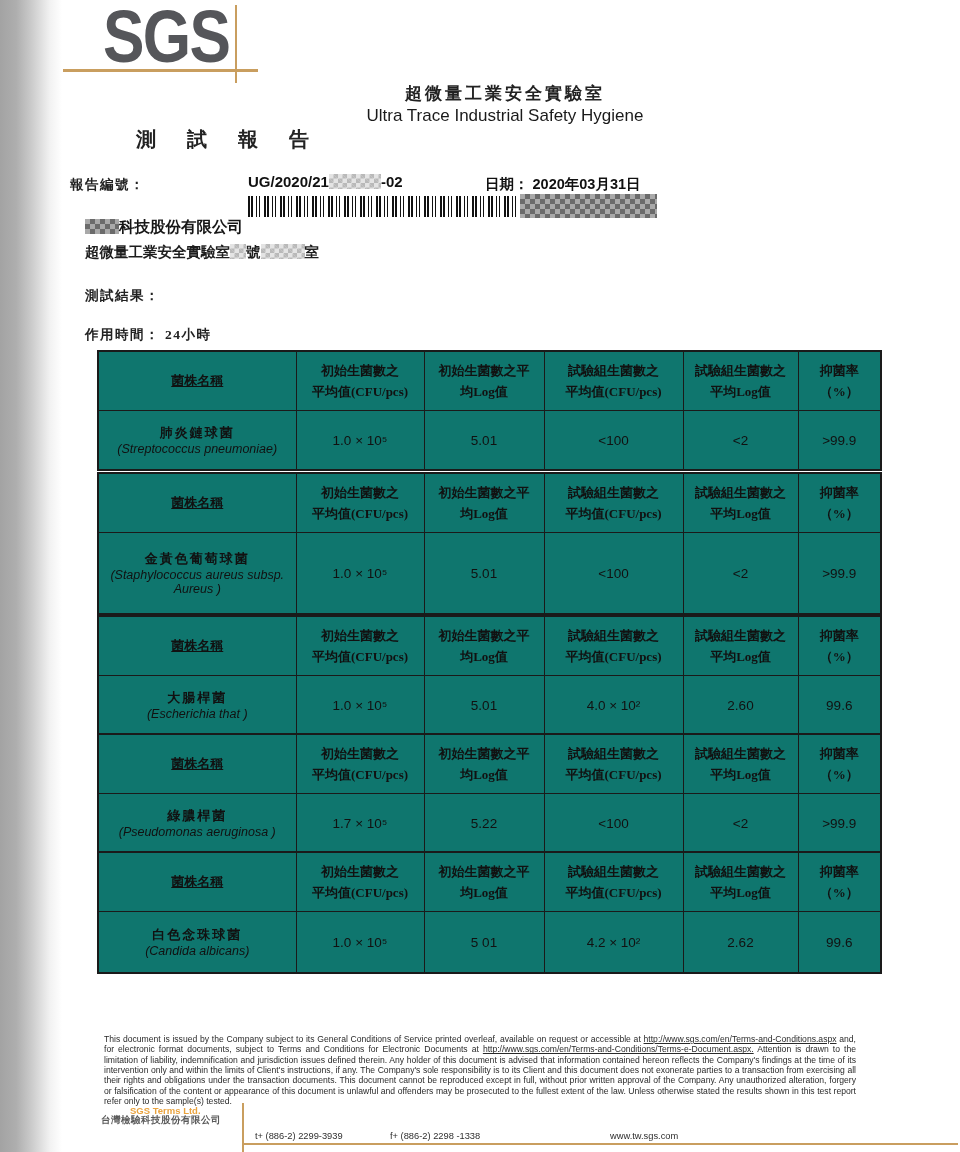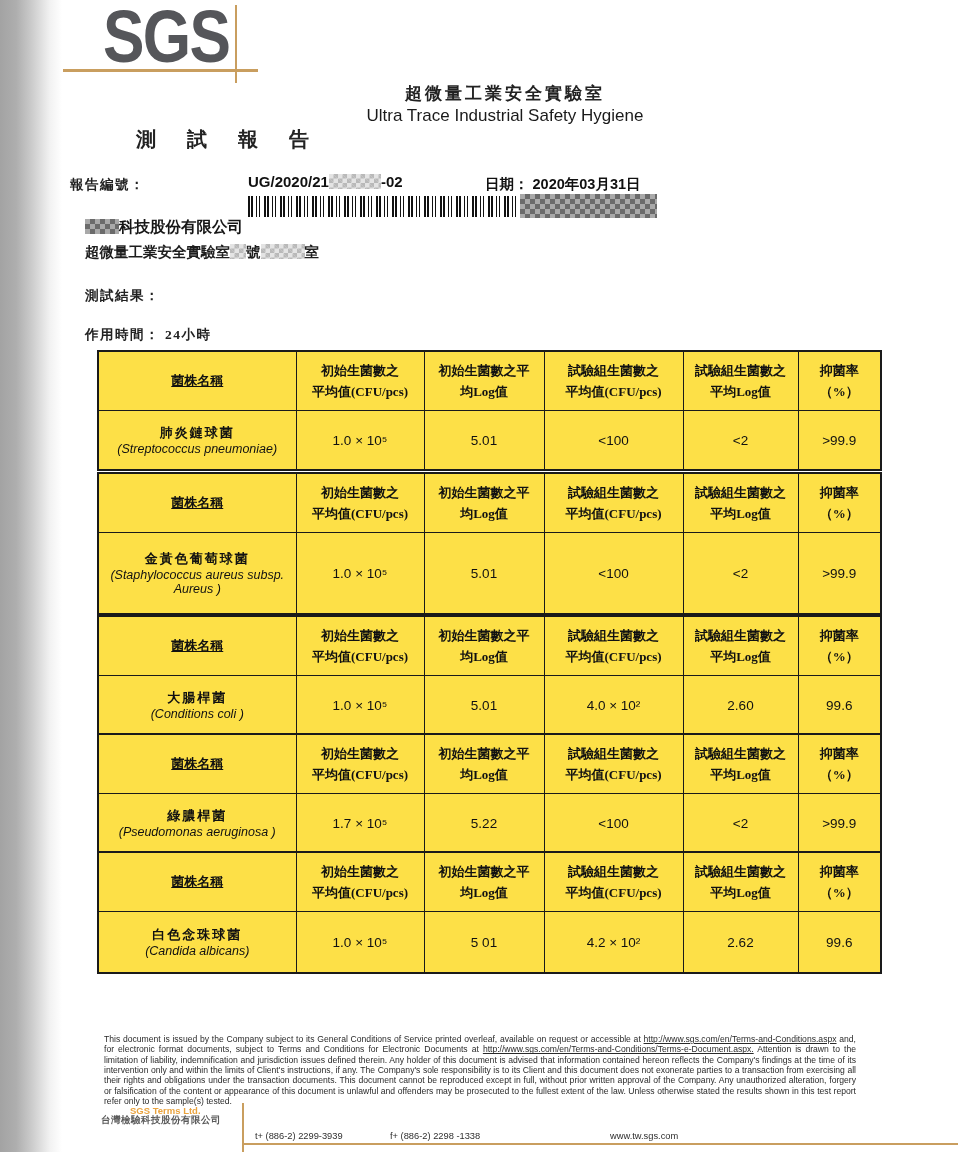--- a/index.html
+++ b/index.html
@@ -48,21 +48,21 @@
   #barcode-censor{left:520px;top:194px;width:137px;height:24px;}
   .censor-inline{display:inline-block;vertical-align:-2px;height:15px;}
 
   #company{left:85px;top:217px;font-weight:bold;font-size:15.5px;color:#161616;}
   #address{left:85px;top:243px;font-weight:bold;font-size:14.5px;color:#1d1d1d;}
   #results-label{left:85px;top:287px;}
   #duration{left:85px;top:326px;}
 
   
   table.rtable{position:absolute;left:97px;width:783px;border-collapse:collapse;
-     table-layout:fixed;border:2px solid #1a1a1a;background:#fde047;padding-left:40px;}
+     table-layout:fixed;border:2px solid #1a1a1a;background:#0f766e;padding-left:40px;}
   .rtable th,.rtable td{border:1px solid #1a1a1a;padding:2px 3px;text-align:center;vertical-align:middle;}
   .rtable th{font-family:"Liberation Serif",serif;font-weight:bold;font-size:13px;
      line-height:1.65;color:#111;white-space:pre-line;}
   .rtable td{font-size:13.5px;color:#111;}
   .strain-zh{font-family:"Liberation Serif",serif;font-weight:bold;font-size:13px;
      letter-spacing:2px;color:#111;}
   .strain-latin{font-style:italic;font-size:12.5px;color:#111;letter-spacing:0;}
   .u{text-decoration:underline;}
   #tbl1{top:350px;} #tbl2{top:472px;} #tbl3{top:615px;} #tbl4{top:733px;} #tbl5{top:851px;}
   .hrow th{height:54px;}
@@ -202,21 +202,21 @@
       <th>試驗組生菌數之
 平均值(CFU/pcs)</th>
       <th>試驗組生菌數之
 平均Log值</th>
       <th>抑菌率
 （%）</th>
     </tr>
     <tr class="drow">
       <td>
             <div class="strain-zh">大腸桿菌</div>
-            <div class="strain-latin">(Conditions coli )</div>
+            <div class="strain-latin">(Escherichia that )</div>
           </td>
       <td>1.0 × 10⁵</td>
       <td>5.01</td>
       <td>4.0 × 10²</td>
       <td>2.60</td>
       <td>99.6</td>
     </tr>
   </tbody>
     </table>
 

